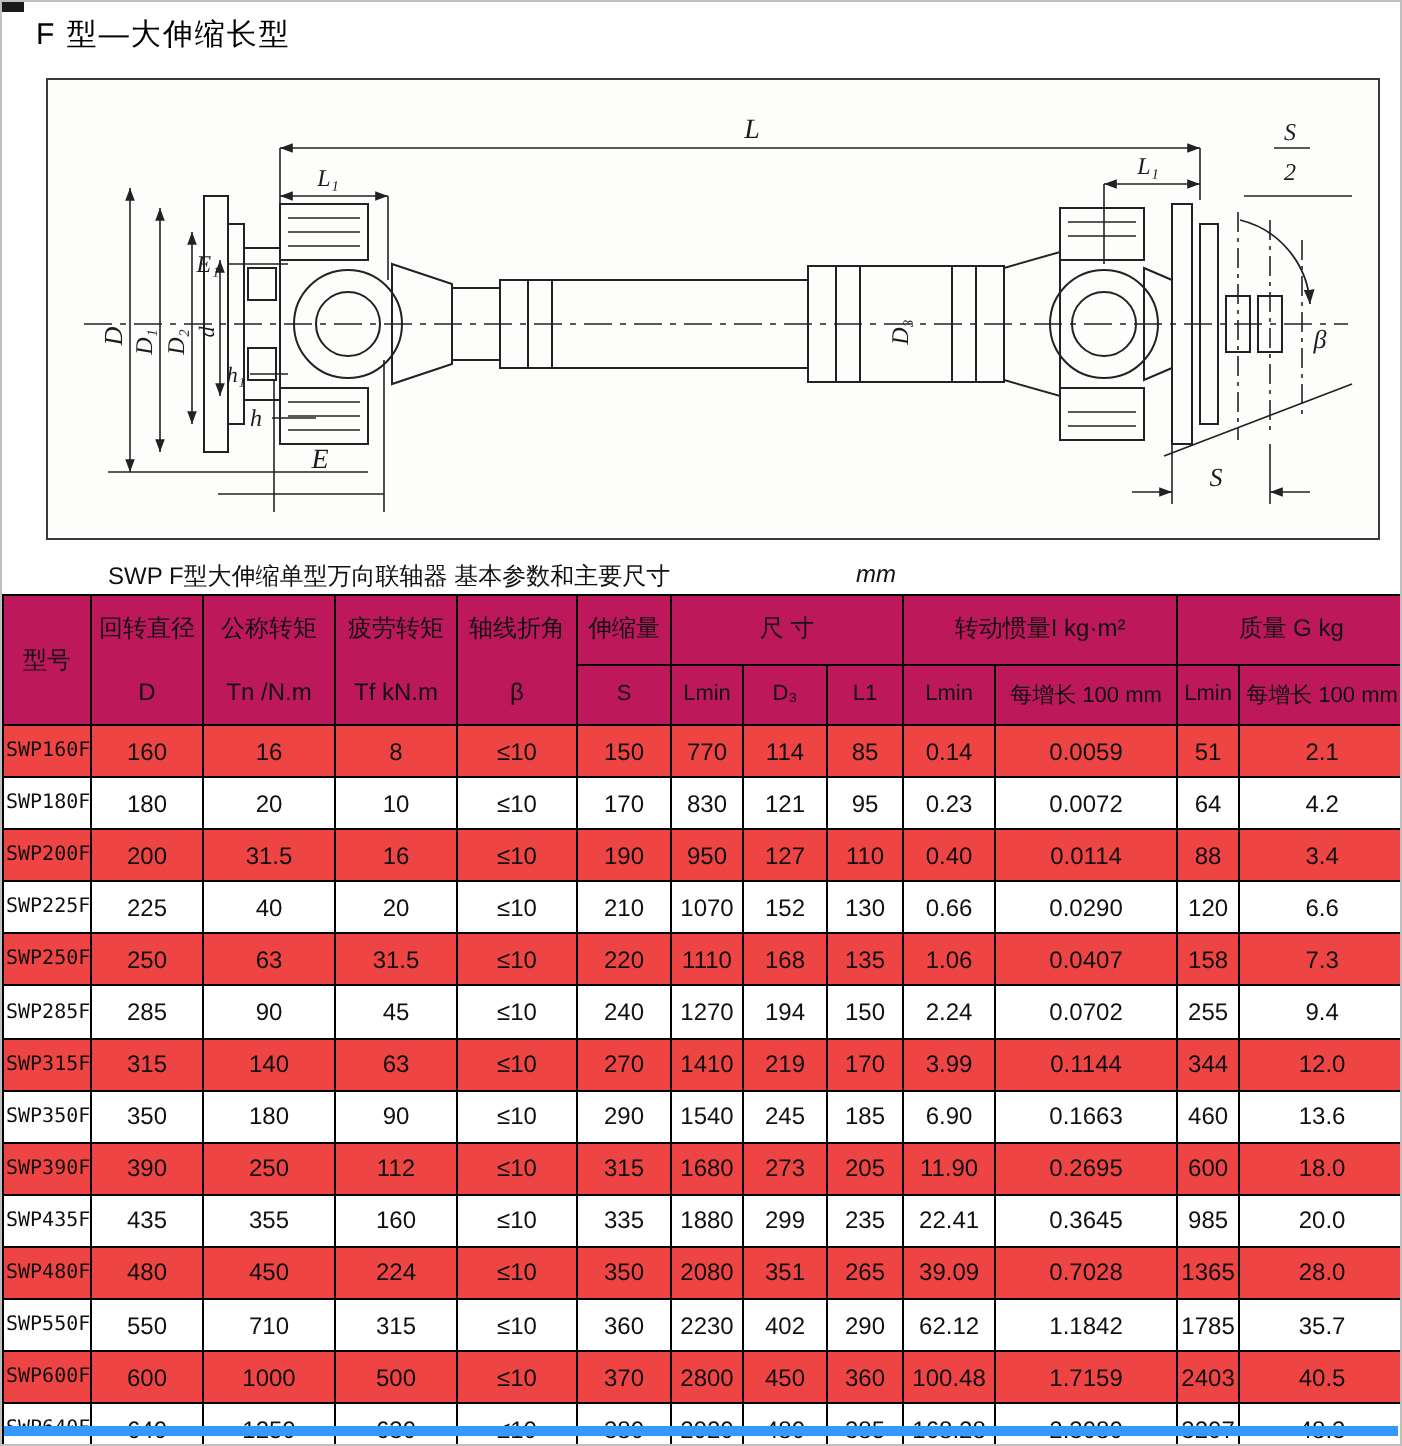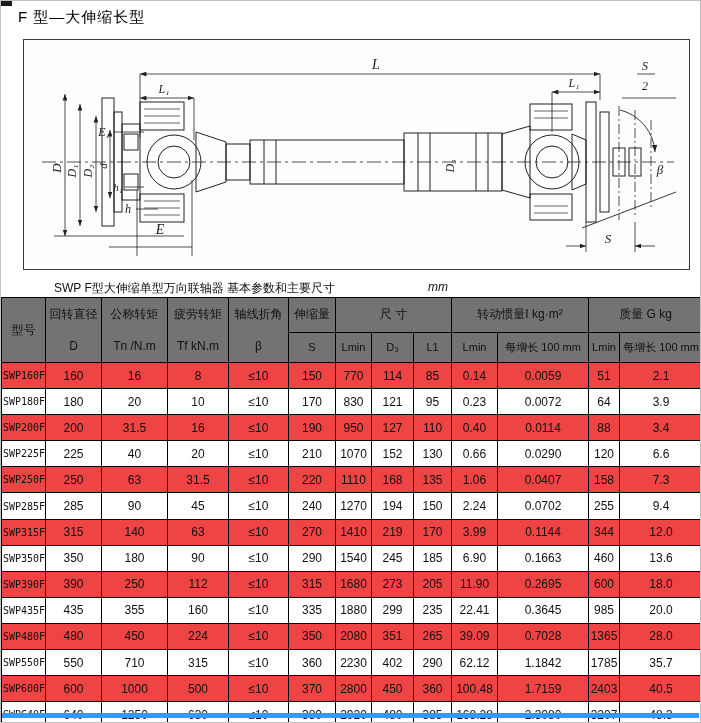--- a/index.html
+++ b/index.html
@@ -9,21 +9,21 @@
   .title{position:absolute;top:7px;left:17px;font-size:15px;font-weight:normal;letter-spacing:1px;color:#000;}
   .drawing-frame{position:absolute;top:38px;left:22px;width:667px;height:231px;border:1px solid #3a3a3a;
         box-sizing:border-box;background:#fdfdfc;}
   .caption{position:absolute;top:279px;left:53px;font-size:12px;color:#111;white-space:nowrap;}
   .unit{position:absolute;top:279px;left:427px;font-size:12px;color:#111;font-style:italic;}
   table.spec{position:absolute;top:296px;left:0;width:701px;border-collapse:collapse;table-layout:fixed;}
   table.spec th,table.spec td{border:1px solid #000;text-align:center;padding:0;overflow:hidden;
         white-space:nowrap;font-weight:400;}
   thead tr.r1{height:34px;}
   thead tr.r2{height:30px;}
-  thead th{font-size:12px;color:#111;background:#737373;}
+  thead th{font-size:12px;color:#111;background:#be185d;}
   thead th.sh{font-size:11px;}
   th .h2{display:flex;flex-direction:column;height:64px;}
   th .h2 div{flex:1;display:flex;align-items:center;justify-content:center;}
   tbody td{font-size:12px;height:25.1px;color:#101010;}
   tbody tr.alt{background:#ef4444;border-radius:11px;}
   tbody td.model{text-align:left;font-family:"DejaVu Sans Mono",monospace;font-size:10px;padding-left:1px;}
   .bottom-bar{position:absolute;top:712px;left:1px;width:697px;height:5px;background:#3399fe;}
   svg text{font-family:"Liberation Serif",serif;font-style:italic;fill:#1c1c1c;}
 </style>
 </head>
@@ -235,21 +235,21 @@
           <td>20</td>
           <td>10</td>
           <td>≤10</td>
           <td>170</td>
           <td>830</td>
           <td>121</td>
           <td>95</td>
           <td>0.23</td>
           <td>0.0072</td>
           <td>64</td>
-          <td>3.9</td>
+          <td>4.2</td>
         </tr>
         <tr class="alt">
           <td class="model">SWP200F</td>
           <td>200</td>
           <td>31.5</td>
           <td>16</td>
           <td>≤10</td>
           <td>190</td>
           <td>950</td>
           <td>127</td>

